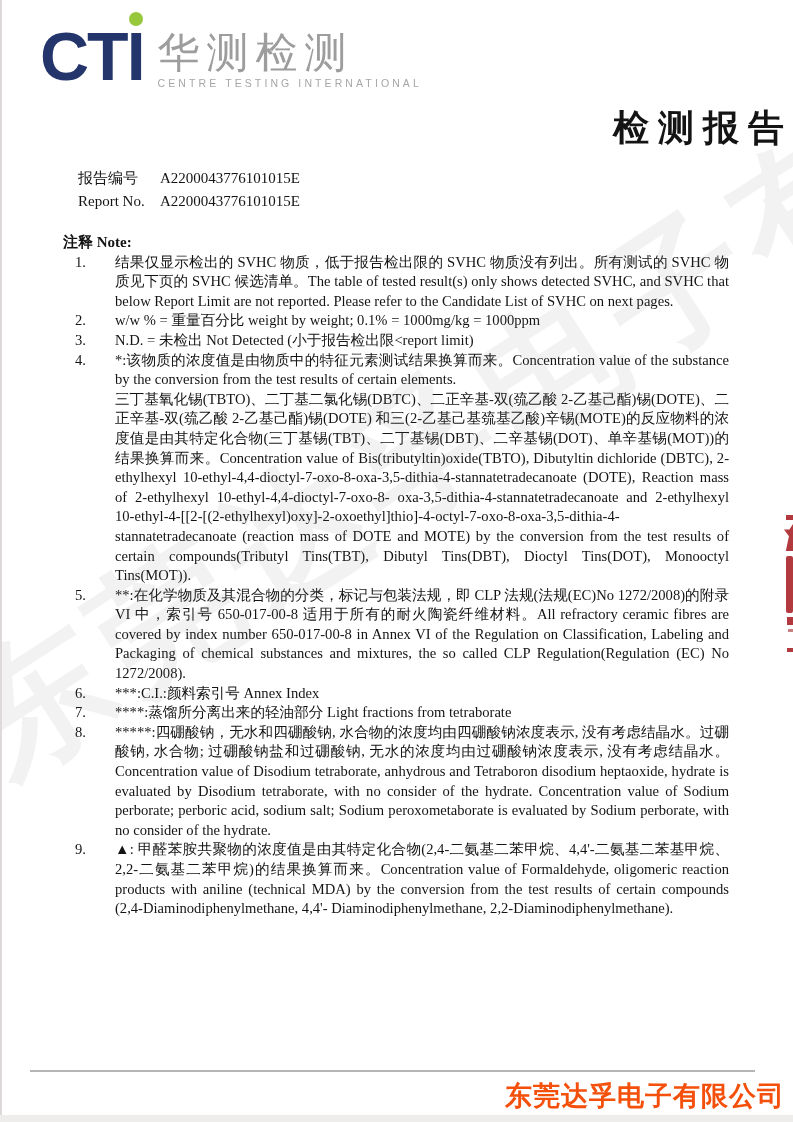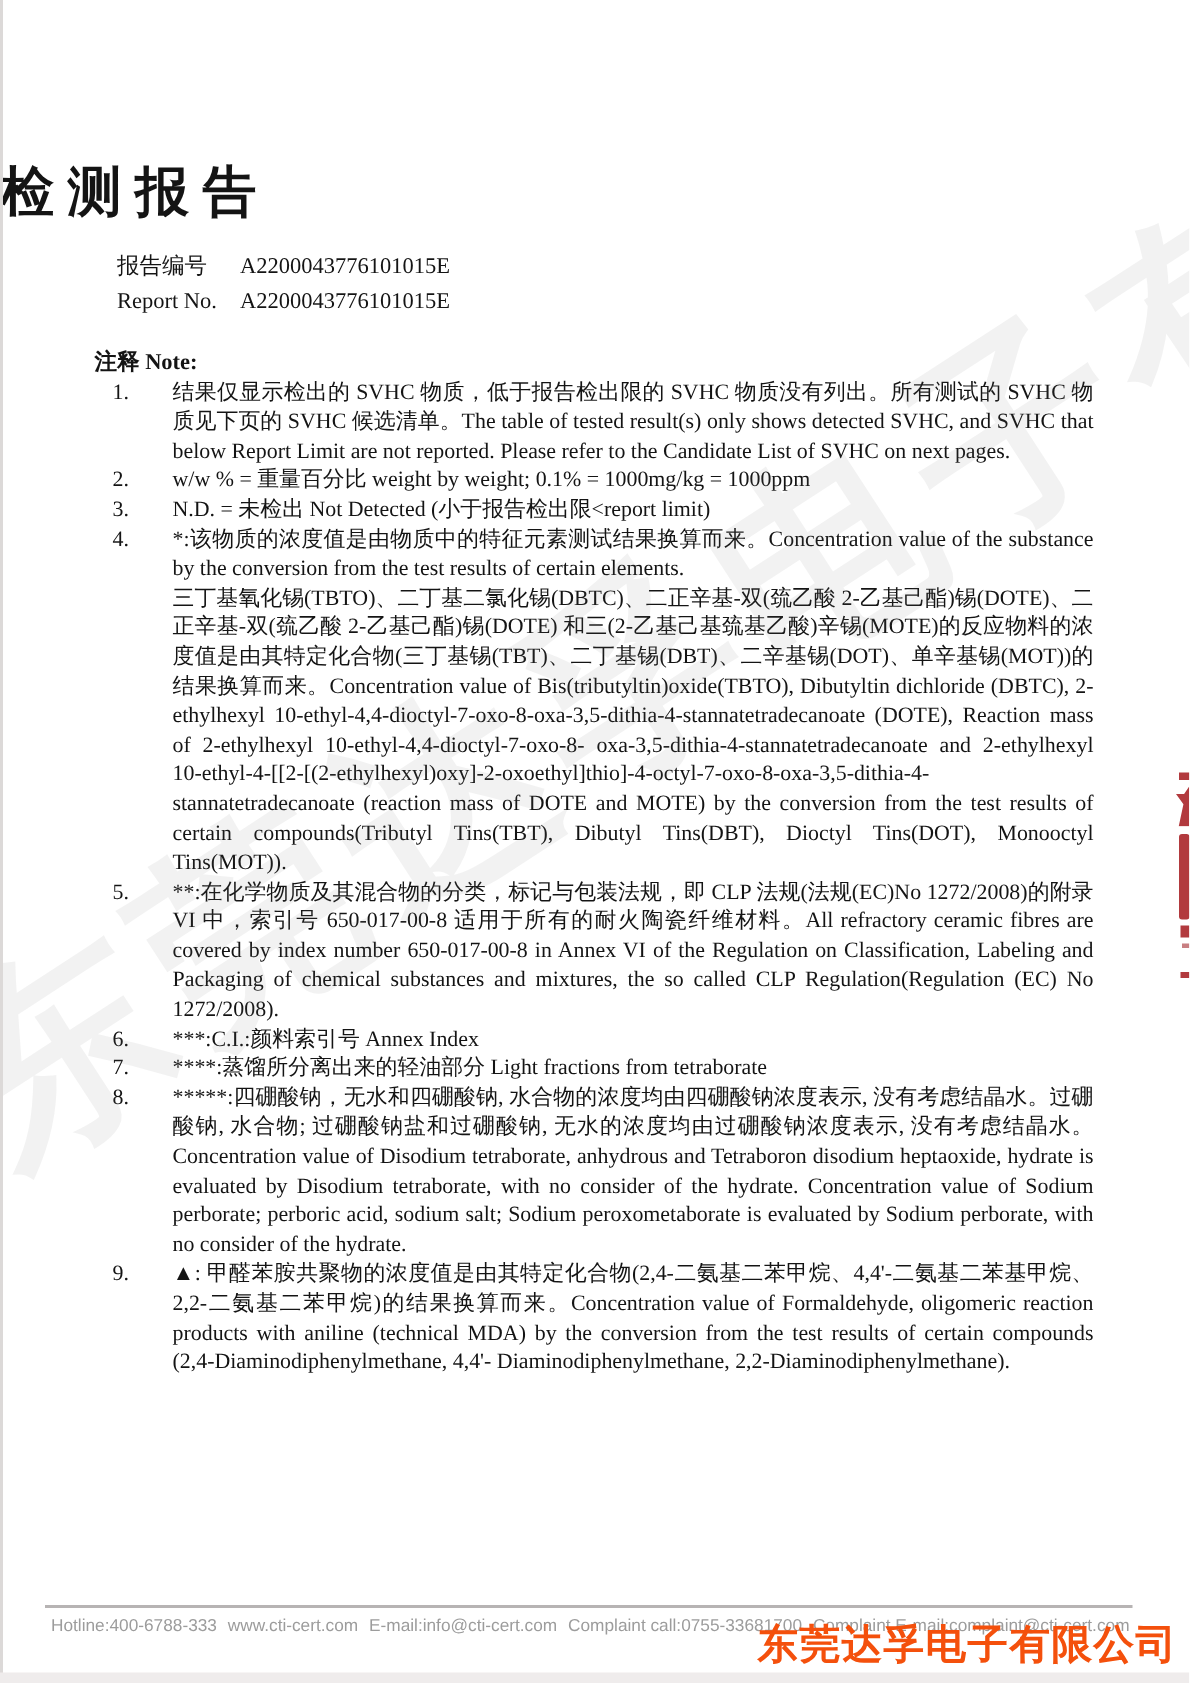--- a/index.html
+++ b/index.html
@@ -27,21 +27,21 @@
   .logo-cn{
     font-family:"Liberation Sans","DejaVu Sans",sans-serif;
     font-size:42px;line-height:1;color:#9d9d9d;letter-spacing:7px;font-weight:500;
   }
   .logo-sub{
     font-family:"Liberation Sans","DejaVu Sans",sans-serif;
     font-size:10.5px;color:#a6a6a6;letter-spacing:3.1px;margin-top:3px;
   }
 
   
-  .title-block{padding-top:106px;text-align:left;}
+  .title-block{padding-top:106px;text-align:right;}
   .title-cn{font-size:36px;font-weight:bold;letter-spacing:9px;line-height:1.25;}
   .title-en{font-size:31px;font-weight:bold;line-height:1.2;}
 
   
   .info-row{margin:16px 70px 0 78px;display:flex;justify-content:space-between;font-size:15px;line-height:23px;}
   .info-left{display:grid;grid-template-columns:82px auto;column-gap:0;}
   .info-right{text-align:right;}
 
   
   .notes{margin:20px 64px 0 63px;font-size:14.6px;line-height:19.6px;}
@@ -86,20 +86,30 @@
 </style>
 </head>
 <body>
 
 <div class="page">
 
   <div class="watermark">东莞达孚电子有限公司</div>
 
   <div class="scan-left"></div>
 
+  <div class="logo-row">
+    <div class="logo-cti">
+      <span>CTI</span>
+      <span class="logo-dot"></span>
+    </div>
+    <div class="logo-cn-block">
+      <div class="logo-cn">华测检测</div>
+      <div class="logo-sub">CENTRE TESTING INTERNATIONAL</div>
+    </div>
+  </div>
 
   <div class="title-block">
     <div class="title-cn">检测报告</div>
   </div>
 
   <div class="info-row">
     <div class="info-left">
       <span>报告编号</span>
       <span>A2200043776101015E</span>
       <span>Report No.</span>
@@ -176,23 +186,16 @@
   </div>
 
   <div class="stamp-frag f1"></div>
   <div class="stamp-frag f2"></div>
   <div class="stamp-frag f3"></div>
   <div class="stamp-frag f4"></div>
   <div class="stamp-frag f5"></div>
   <div class="stamp-frag f6"></div>
 
   <div class="footer-rule"></div>
-  <div class="footer-text">
-    <span>Hotline:400-6788-333</span>
-    <span>www.cti-cert.com</span>
-    <span>E-mail:info@cti-cert.com</span>
-    <span>Complaint call:0755-33681700</span>
-    <span>Complaint E-mail:complaint@cti-cert.com</span>
-  </div>
   <div class="company-overlay">东莞达孚电子有限公司</div>
 
   <div class="scan-bottom"></div>
 </div>
 
 </body></html>

